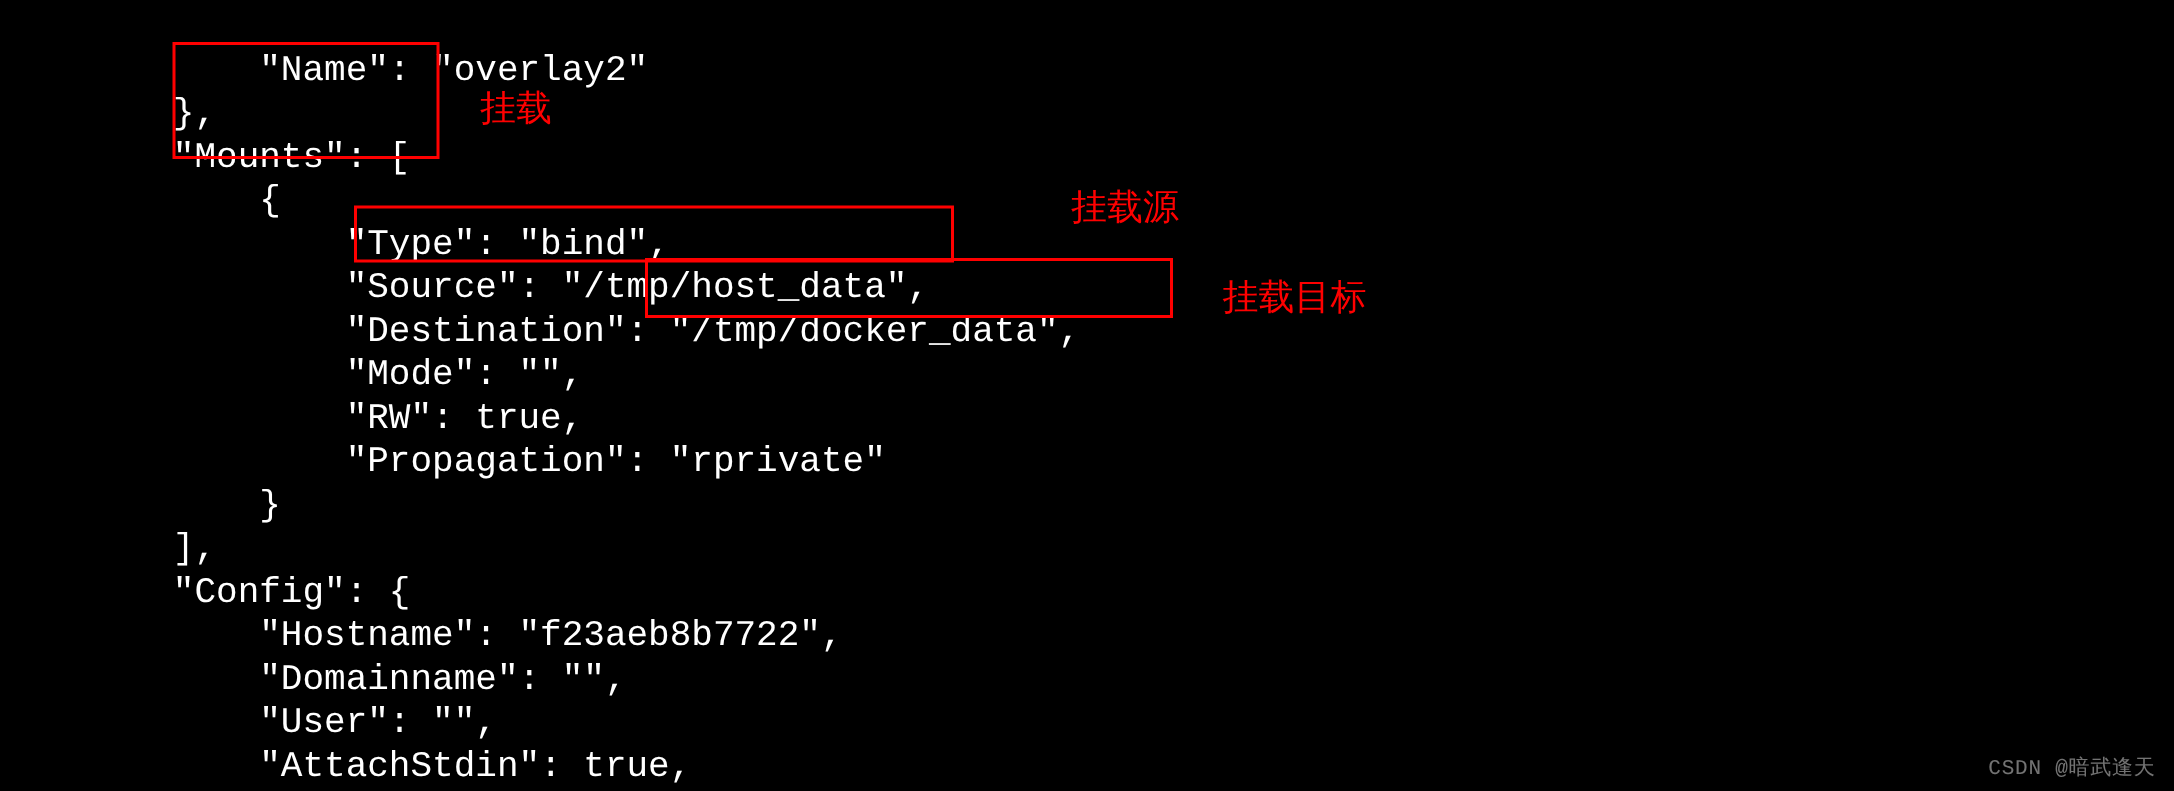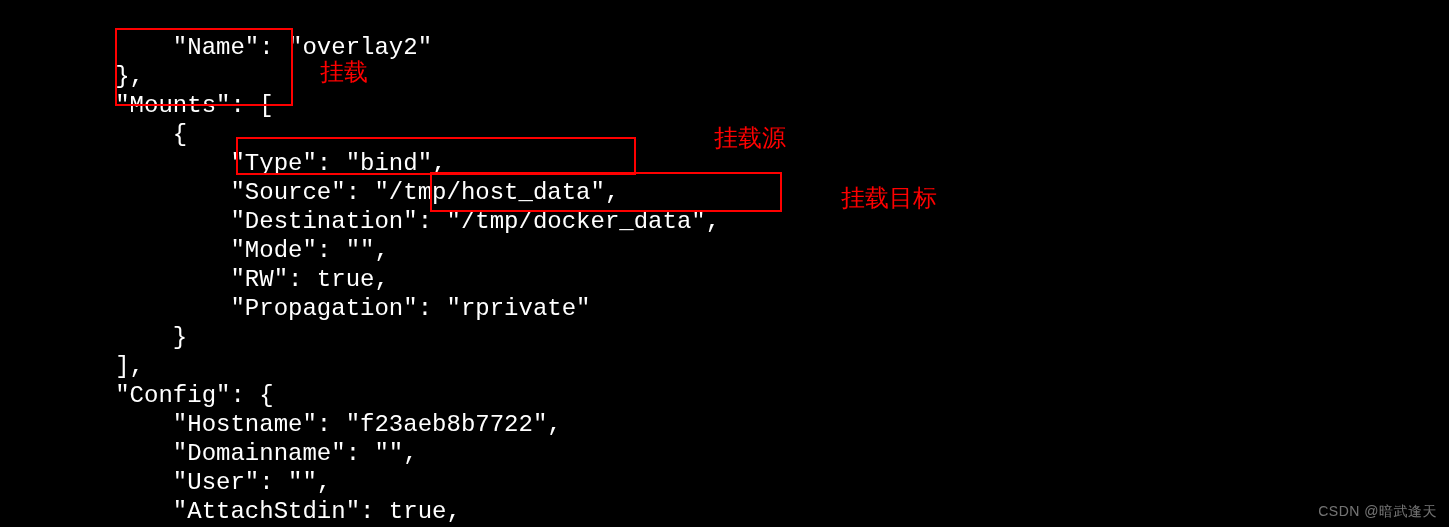--- a/index.html
+++ b/index.html
@@ -33,21 +33,21 @@
     border: 2px solid #ff0000;
     box-sizing: border-box;
     background: transparent;
     pointer-events: none;
   }
   .watermark {
     position: absolute;
     right: 12px;
     bottom: 6px;
     color: rgba(255,255,255,0.45);
-    font-family: Liberation Sans, sans-serif;
+    font-family: Liberation Mono, monospace;
     font-size: 14px;
     font-weight: 300;
     letter-spacing: 0.5px;
   }
 </style>
 </head>
 <body>
 
 <div class="code-area">
 <span>            "Name": "overlay2"</span>
@@ -69,15 +69,15 @@
 <span>            "AttachStdin": true,</span>
 
 </div>
 
 <div class="redbox" style="left:115px; top:28px; width:178px; height:78px;"></div>
 <div class="redbox" style="left:236px; top:137px; width:400px; height:38px;"></div>
 <div class="redbox" style="left:430px; top:172px; width:352px; height:40px;"></div>
 
 <div class="annotation" style="left:320px; top:56px;">挂载</div>
 <div class="annotation" style="left:714px; top:122px;">挂载源</div>
-<div class="annotation" style="left:815px; top:182px;margin-left:26px;">挂载目标</div>
+<div class="annotation" style="left:815px; top:182px;">挂载目标</div>
 
 <div class="watermark">CSDN @暗武逢天</div>
 
 </body></html>

